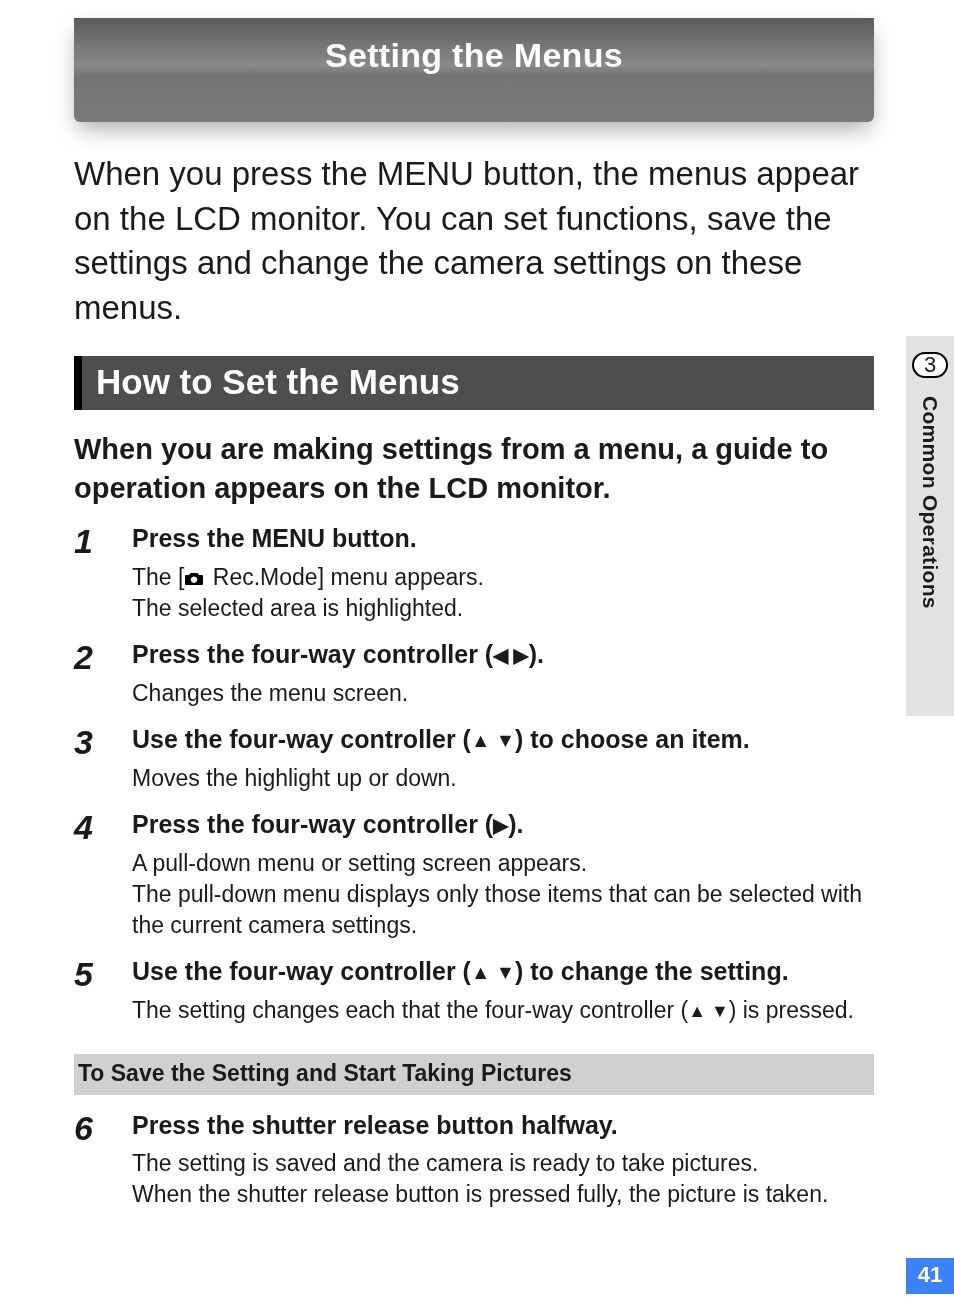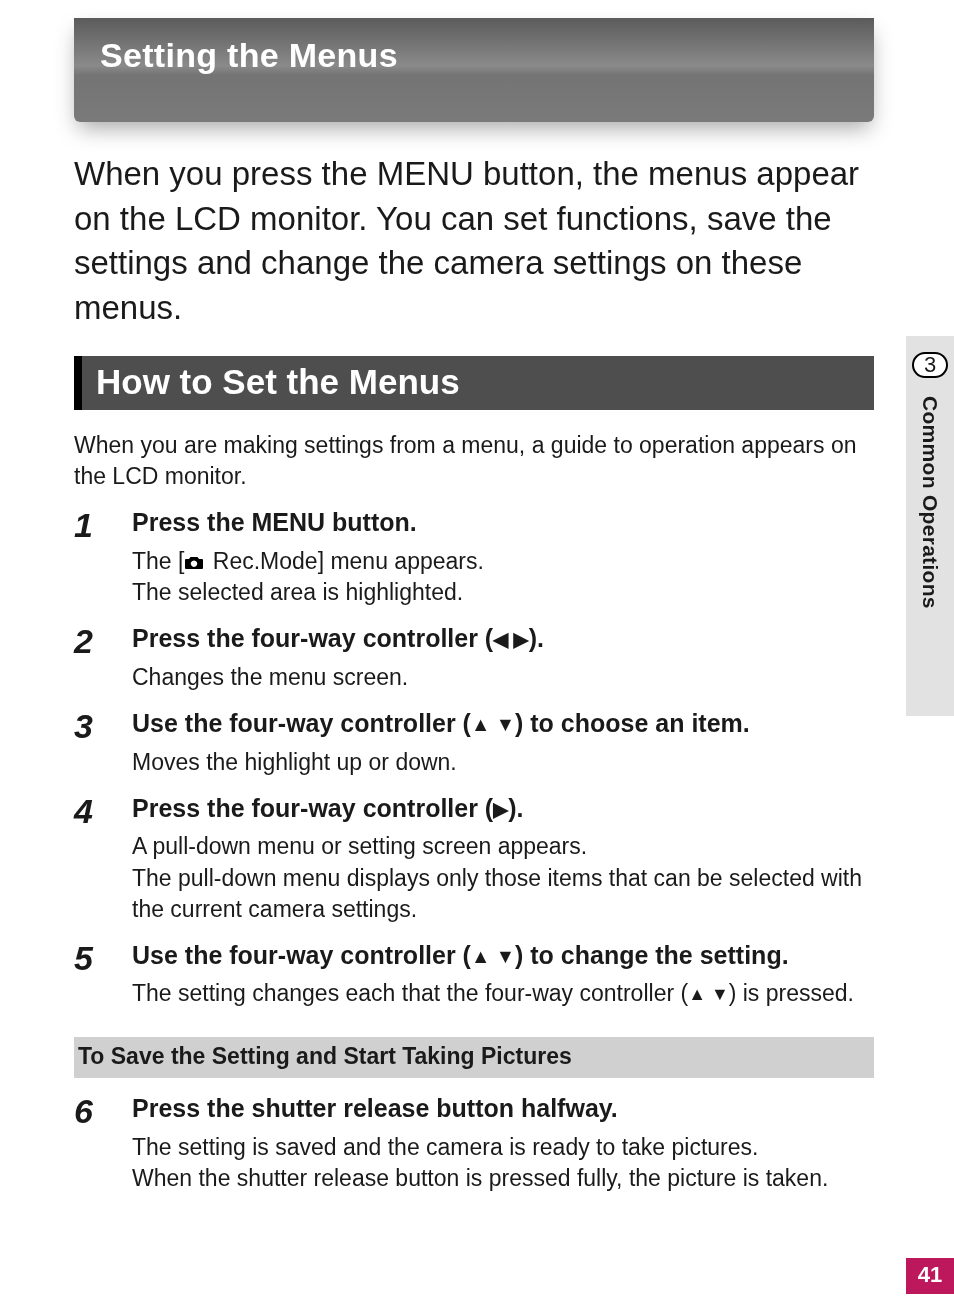--- a/index.html
+++ b/index.html
@@ -36,42 +36,44 @@
     box-shadow:0 10px 22px -4px rgba(0,0,0,.35);
     color:#fff;
     padding:18px 26px 0 26px;
     box-sizing:border-box;
   }
   .title-box h1{
     margin:0;
     font-size:34px;
     font-weight:700;
     letter-spacing:.3px;
+    text-align:center;
   }
 
   .intro{
     margin-top:30px;
     font-size:33px;
     line-height:1.35;
   }
 
   .section-bar{
     margin-top:26px;
     background:var(--bar-gray);
     color:#fff;
     font-size:35px;
     font-weight:700;
     border-left:8px solid #000;
     padding:6px 14px 8px 14px;
   }
 
   .section-intro{
     margin-top:20px;
-    font-size:23px;
-    line-height:1.35;
+    font-size:29px;
+    line-height:1.35;
+    font-weight:bold;
   }
 
   ol.steps{
     list-style:none;
     margin:10px 0 0 0;
     padding:0;
   }
   ol.steps>li{
     display:flex;
     align-items:flex-start;
@@ -149,21 +151,21 @@
     font-weight:700;
     letter-spacing:.3px;
     white-space:nowrap;
   }
 
   .page-num{
     position:absolute;
     right:0;
     bottom:20px;
     width:48px;
-    background:#be185d;
+    background:#3b82f6;
     color:#fff;
     text-align:center;
     font-size:22px;
     font-weight:700;
     padding:4px 0 6px;
   }
 </style>
 </head>
 <body>
 

